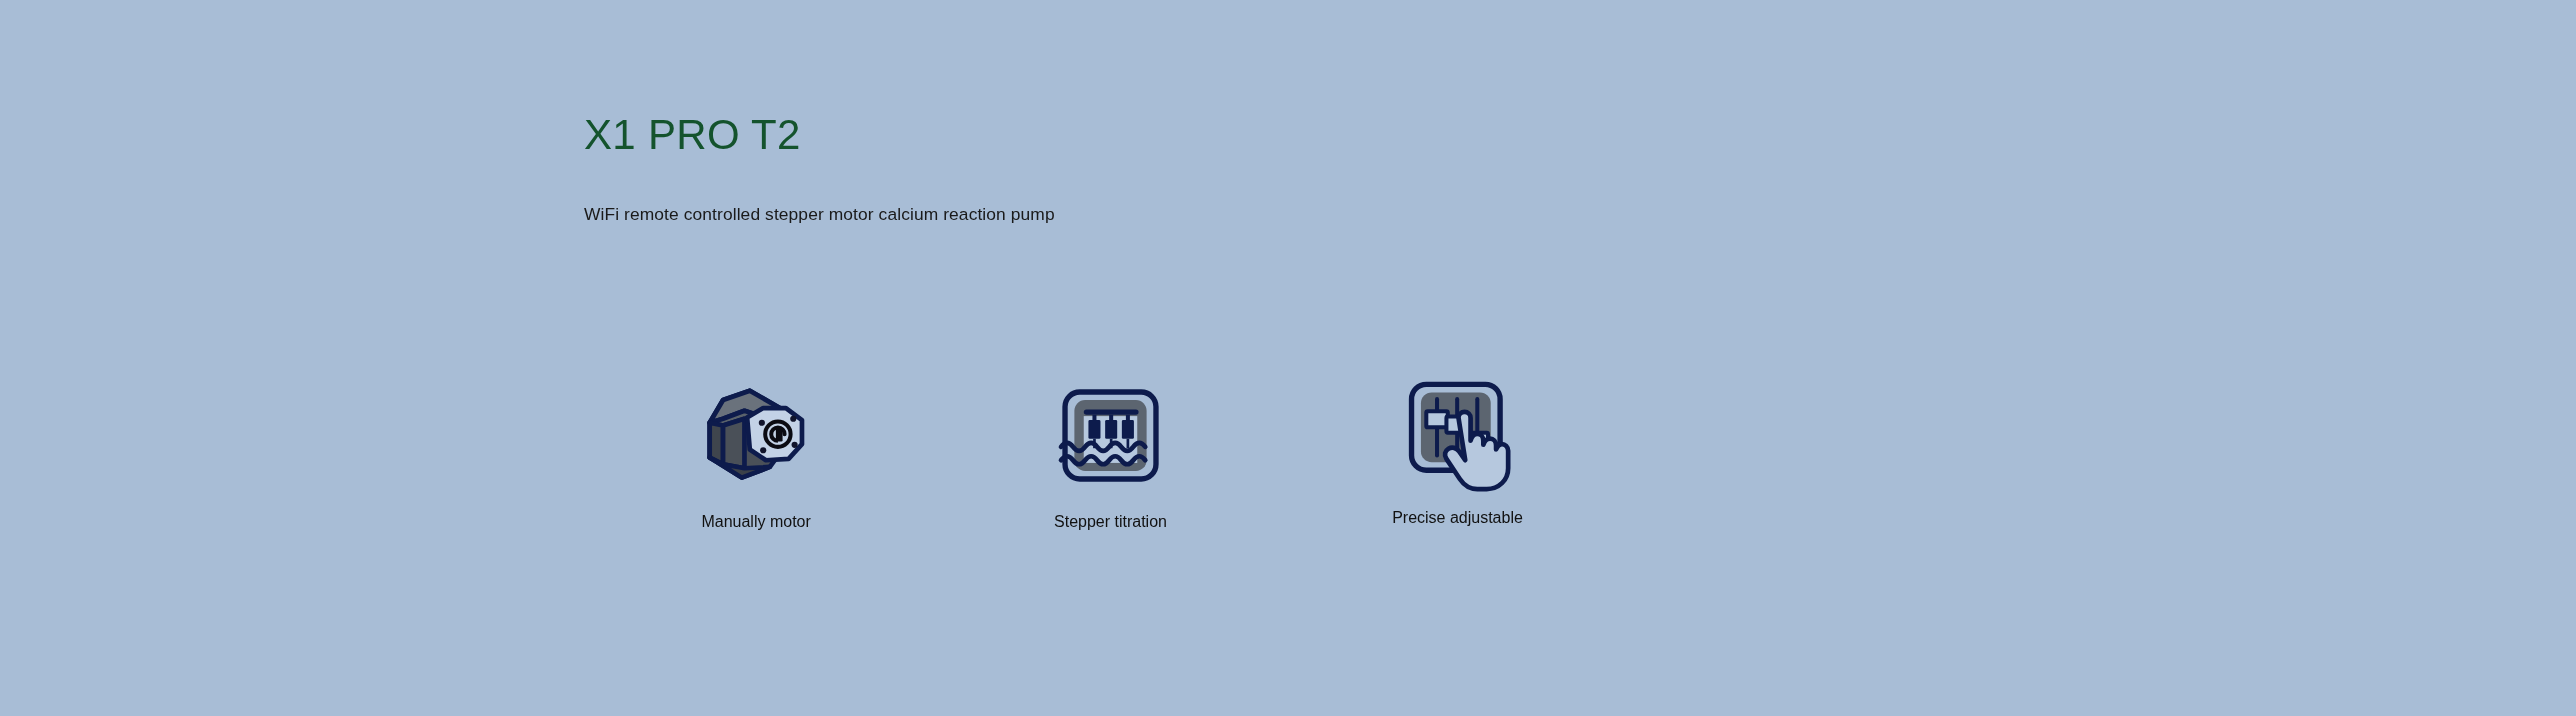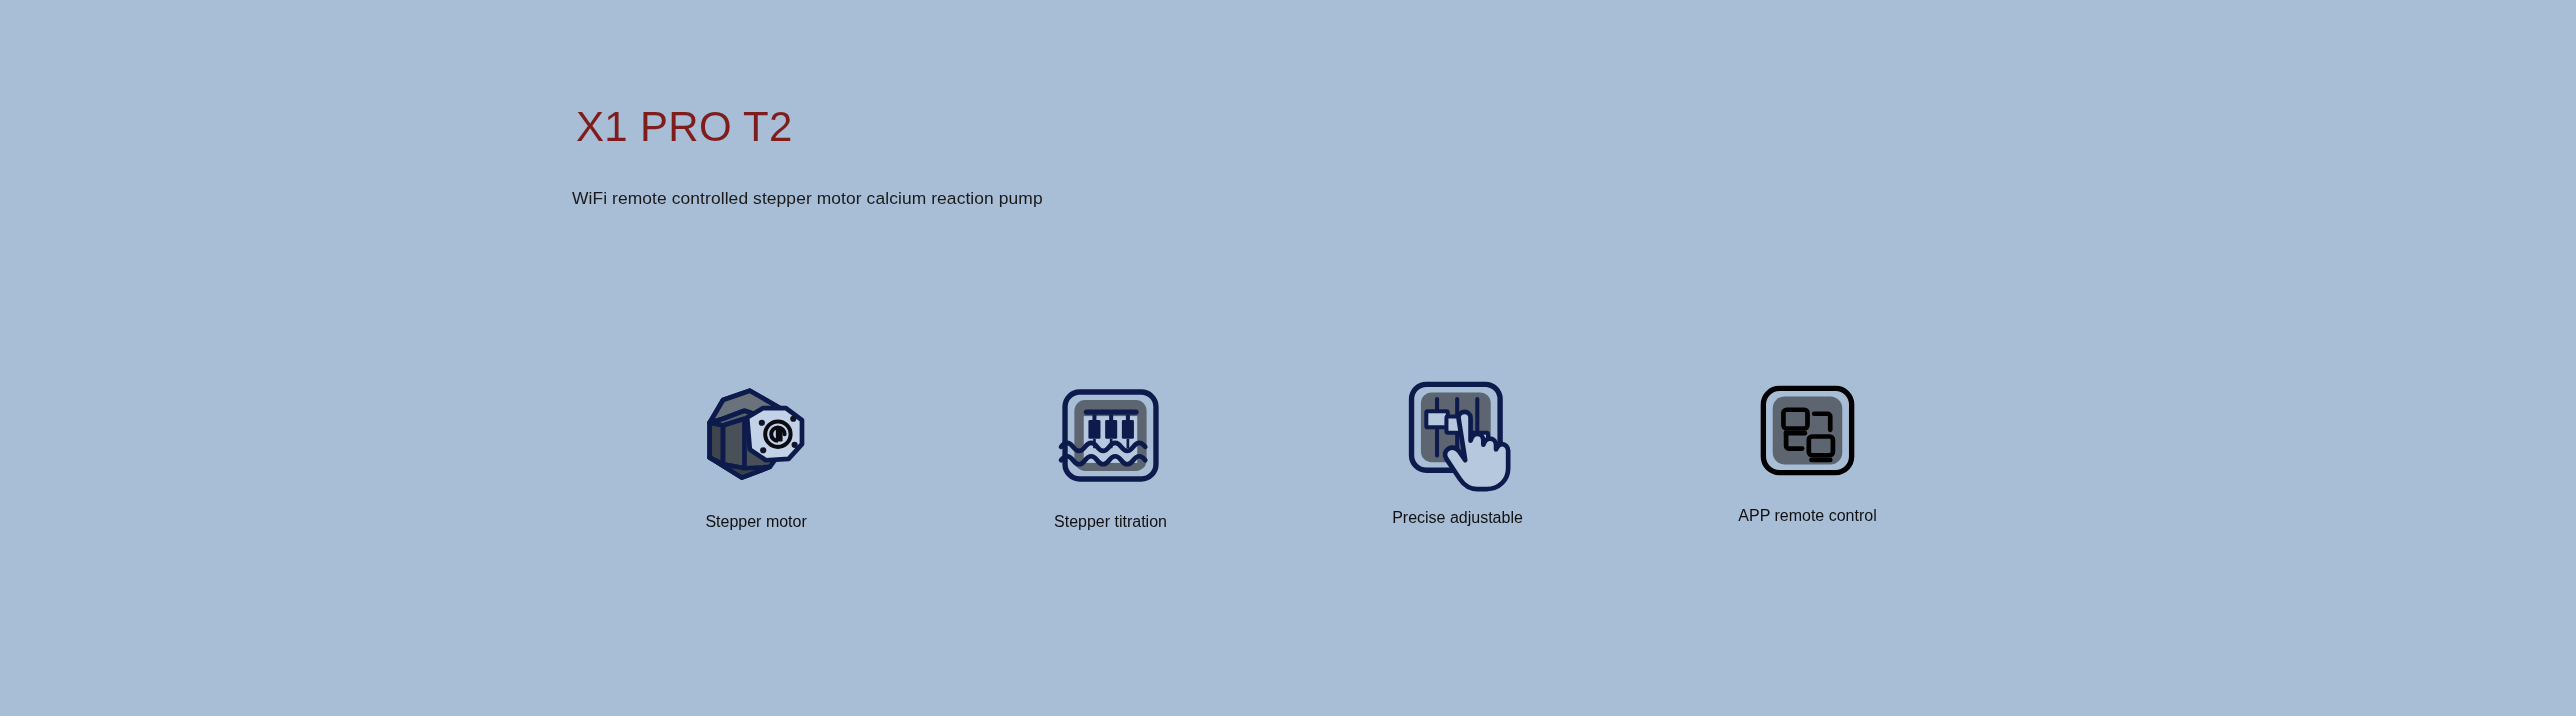--- a/index.html
+++ b/index.html
@@ -10,33 +10,33 @@
     overflow:hidden;
     position:relative;
   }
   .page{position:absolute;inset:0;}
 
   
   .heading{position:absolute;left:572px;top:102px;}
   .title{
     font-size:42px;
     font-weight:400;
-    color:#7f1d1d;
+    color:#14532d;
     letter-spacing:0.3px;
     line-height:1;
-    margin:4px;
+    margin:12px;
     white-space:nowrap;
   }
   .subtitle{
     font-size:17.4px;
     font-weight:400;
     color:#1a1a1a;
     letter-spacing:0.1px;
     line-height:1;
-    margin:0;
+    margin:12px;
     padding-top:38px;
     white-space:nowrap;
   }
 
   
   .features{
     position:absolute;
     left:671px;
     top:362px;
     width:1261px;
@@ -112,21 +112,21 @@
             <circle cx="137" cy="89" r="4.6"></circle>
           </g>
 
           <g fill="none" stroke="#0b0b12" stroke-width="6" stroke-linecap="round">
             <circle cx="112" cy="73" r="19"></circle>
             <path d="M122 73a10 10 0 1 0 -10 10 a10 10 0 0 1 0-20 a10 10 0 0 1 10 10"></path>
           </g>
           <rect x="109" y="62" width="10" height="22" rx="2" fill="#0b0b12"></rect>
         </svg>
       </div>
-      <div class="cap">Stepper motor</div>
+      <div class="cap">Manually motor</div>
     </div>
 
     <div class="feature f1">
       <div class="art">
         <svg width="107" height="101" viewBox="0 0 160 150">
 
           <rect x="12" y="10" width="136" height="130" rx="22" ry="22" fill="none" stroke="#0d1b4c" stroke-width="8"></rect>
 
           <rect x="26" y="22" width="108" height="106" rx="16" ry="16" fill="#5c6570"></rect>
 
@@ -193,37 +193,16 @@
                      l-20 -30
                      c-4 -6 -2 -12 3 -15
                      s12 -2 16 4
                      l9 13 Z"></path>
           </g>
         </svg>
       </div>
       <div class="cap">Precise adjustable</div>
     </div>
 
-    <div class="feature f3">
-      <div class="art">
-        <svg width="107" height="101" viewBox="0 0 160 150">
-
-          <rect x="14" y="12" width="132" height="126" rx="24" ry="24" fill="none" stroke="#000000" stroke-width="8"></rect>
-
-          <rect x="28" y="24" width="104" height="102" rx="18" ry="18" fill="#5c6570"></rect>
-
-          <rect x="44" y="44" width="36" height="28" rx="5" fill="none" stroke="#000000" stroke-width="7"></rect>
-          <line x1="48" y1="79" x2="76" y2="79" stroke="#000000" stroke-width="7" stroke-linecap="round"></line>
-
-          <path d="M90 50 h20 a4 4 0 0 1 4 4 v20" fill="none" stroke="#000000" stroke-width="7" stroke-linecap="round"></path>
-
-          <path d="M48 78 v20 a4 4 0 0 0 4 4 h20" fill="none" stroke="#000000" stroke-width="7" stroke-linecap="round"></path>
-
-          <rect x="82" y="84" width="36" height="28" rx="5" fill="none" stroke="#000000" stroke-width="7"></rect>
-          <line x1="86" y1="119" x2="114" y2="119" stroke="#000000" stroke-width="7" stroke-linecap="round"></line>
-        </svg>
-      </div>
-      <div class="cap">APP remote control</div>
-    </div>
 
   </div>
 </div>
 
 
 </body></html>

